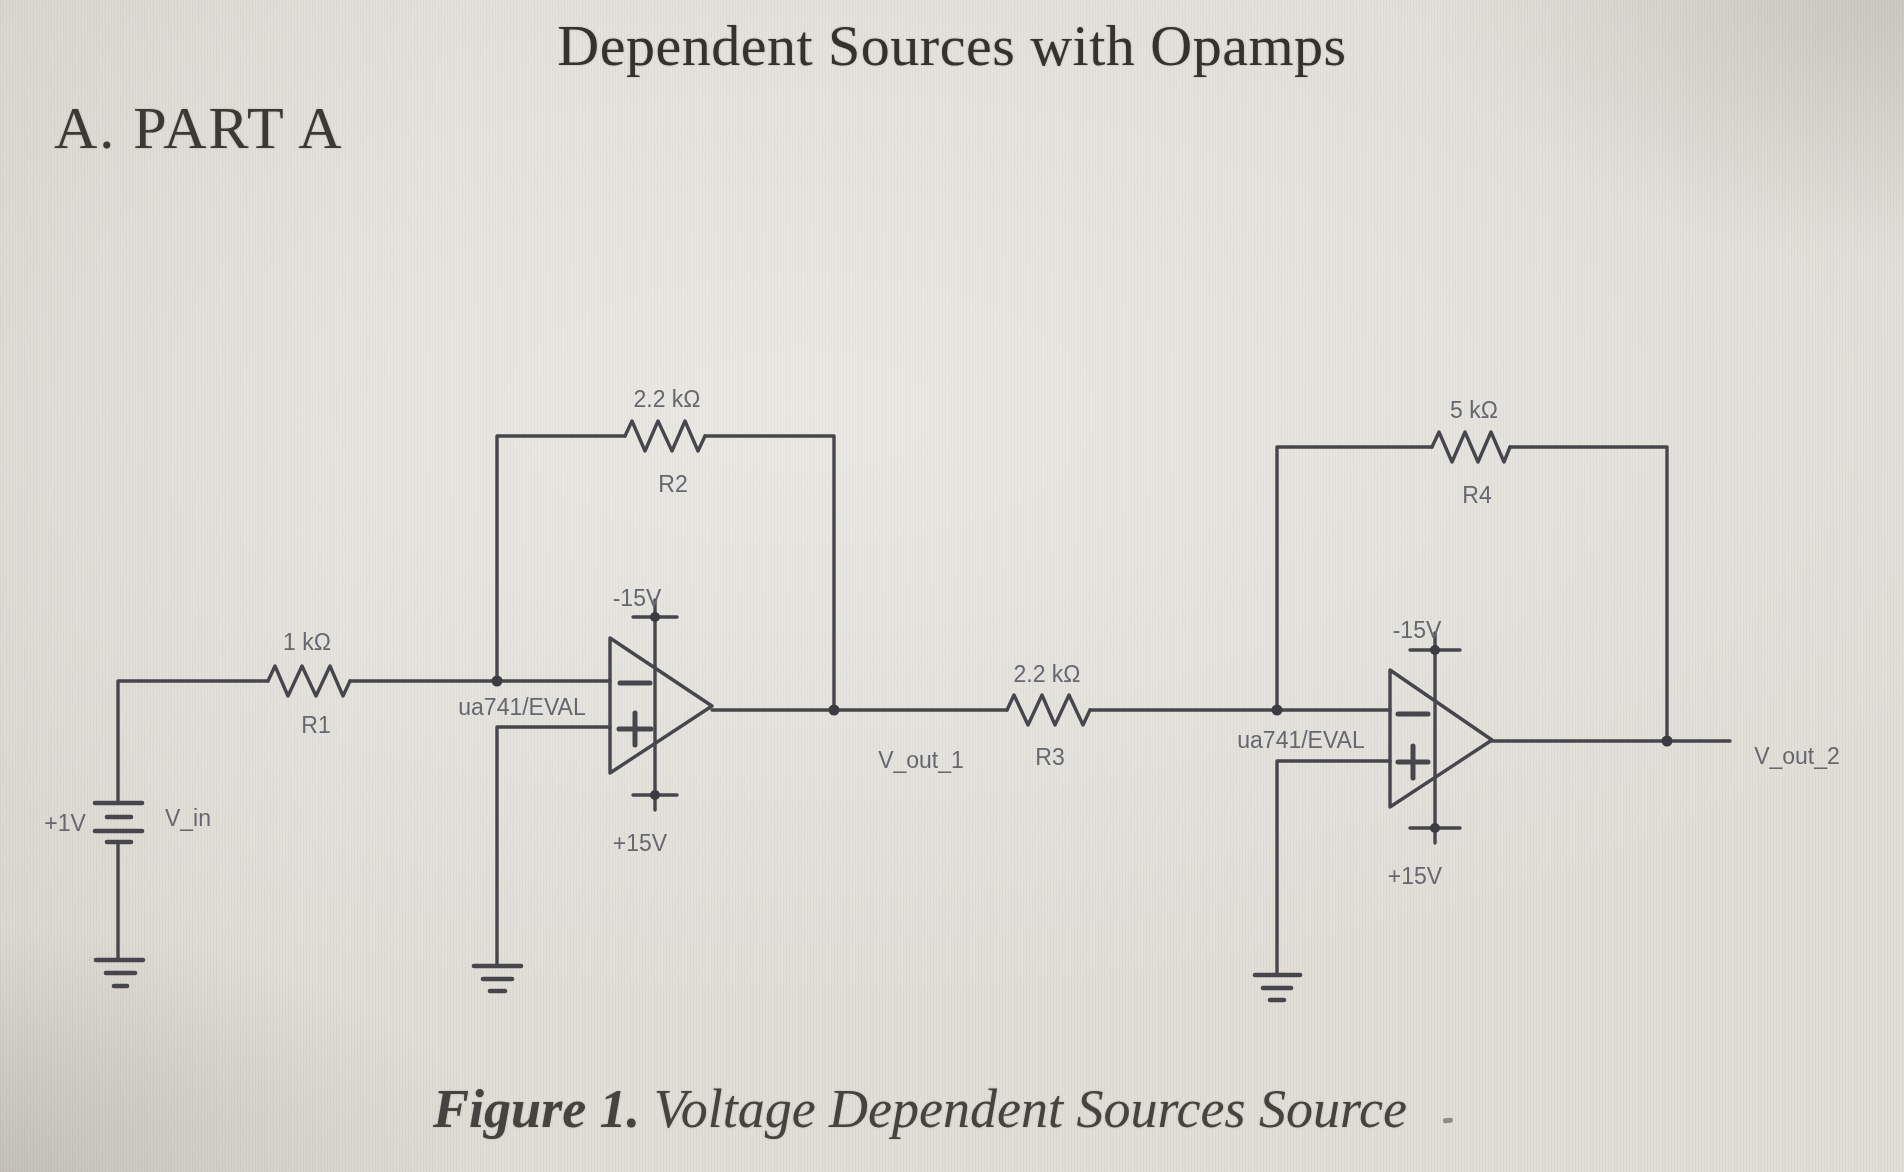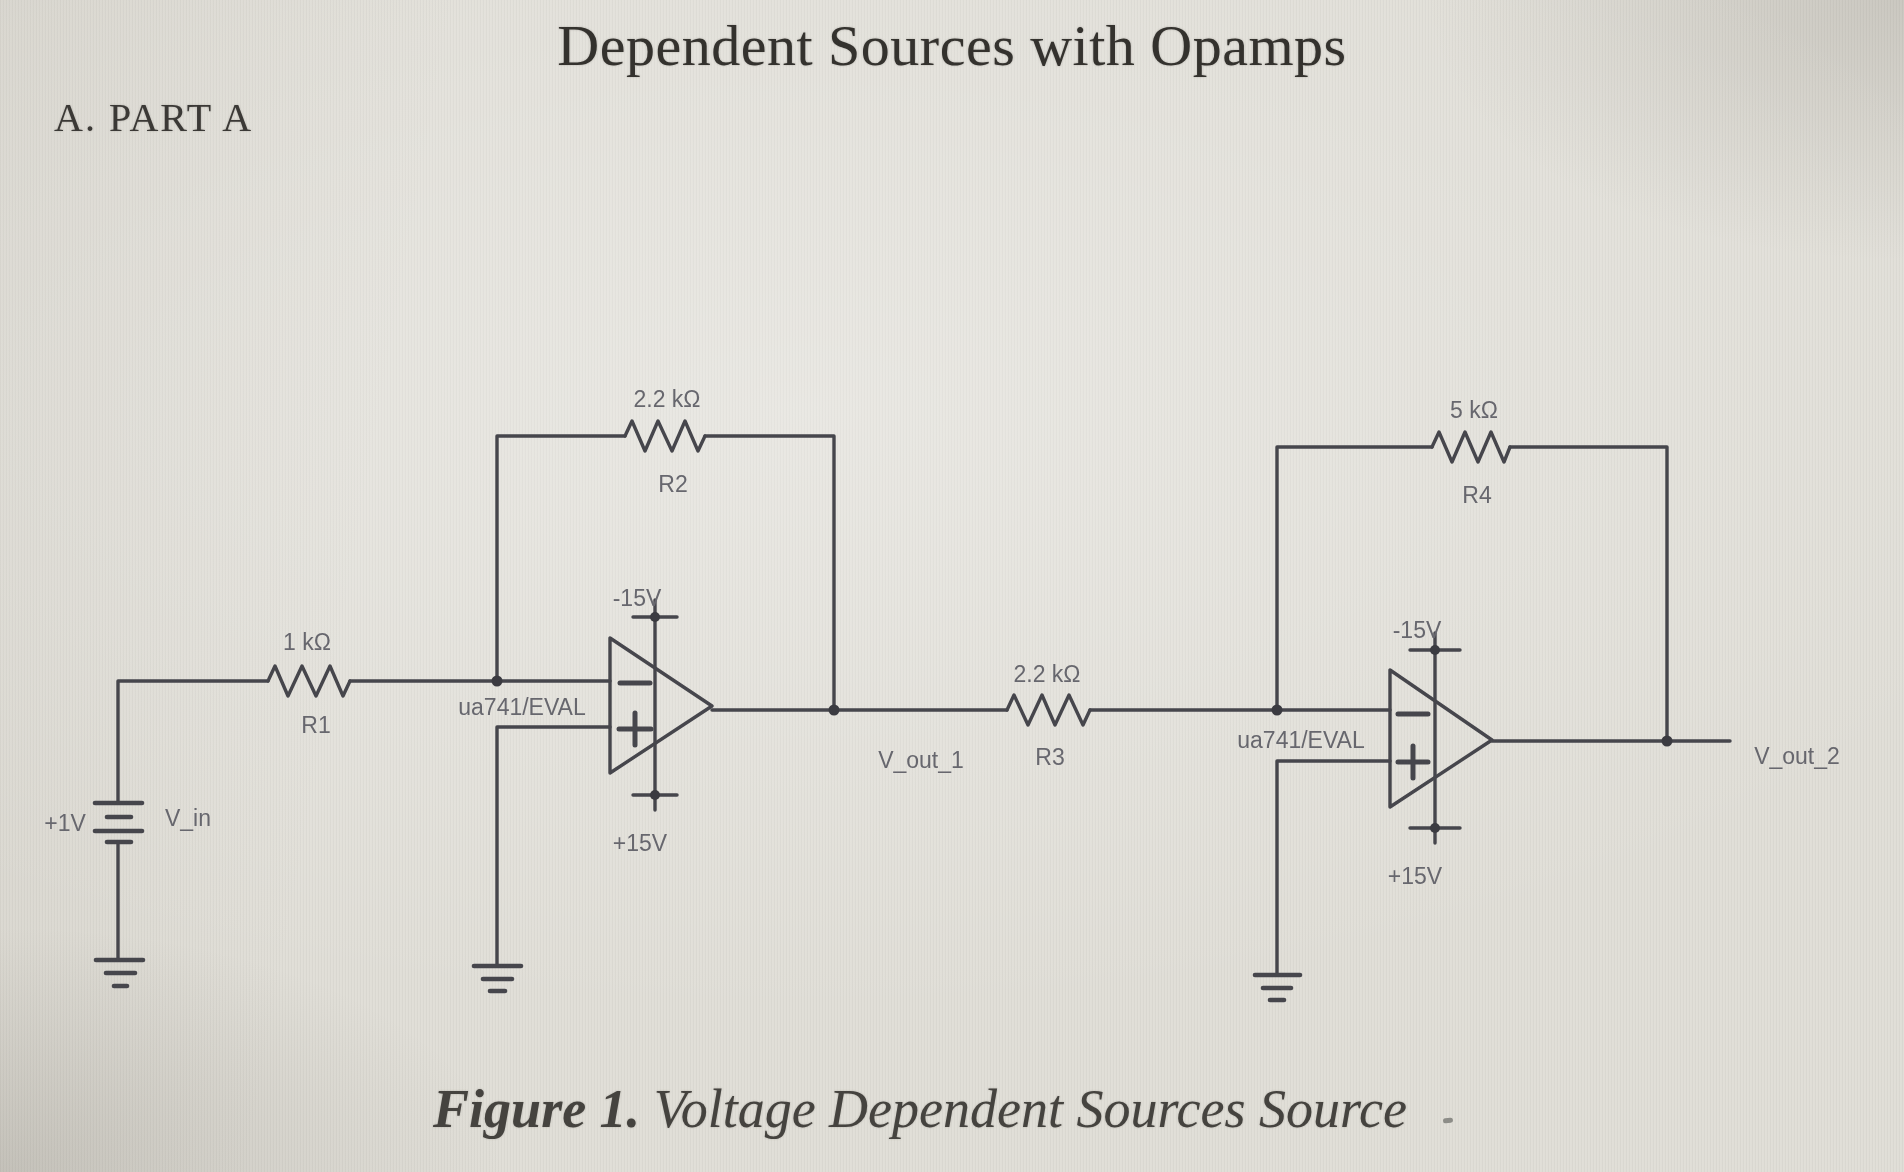--- a/index.html
+++ b/index.html
@@ -15,21 +15,21 @@
       repeating-linear-gradient(90deg, rgba(90,90,84,.05) 0 1px, rgba(255,255,255,.035) 1px 2px, rgba(0,0,0,0) 2px 3px),
       #e0ded7;
   }
   .title{
     position:absolute;top:12px;left:0;width:1904px;text-align:center;
     font-family:"Liberation Serif",serif;font-size:58px;letter-spacing:.5px;
     color:#34322e;text-shadow:0 0 2px rgba(70,66,60,.35);
   }
   .heading{
     position:absolute;top:94px;left:54px;
-    font-family:"Liberation Serif",serif;font-size:40px;letter-spacing:2px;
+    font-family:"Liberation Serif",serif;font-size:60px;letter-spacing:2px;
     color:#3b3936;text-shadow:0 0 2px rgba(70,66,60,.3);
   }
   .caption{
     position:absolute;top:1078px;left:0;width:1840px;text-align:center;
     font-family:"Liberation Serif",serif;font-style:italic;font-size:54px;
     color:#45433f;text-shadow:0 0 2px rgba(70,66,60,.3);
   }
   .caption .fig{font-weight:bold;text-align:center;}
   .stray-mark{
     position:absolute;left:1443px;top:1118px;width:10px;height:5px;

